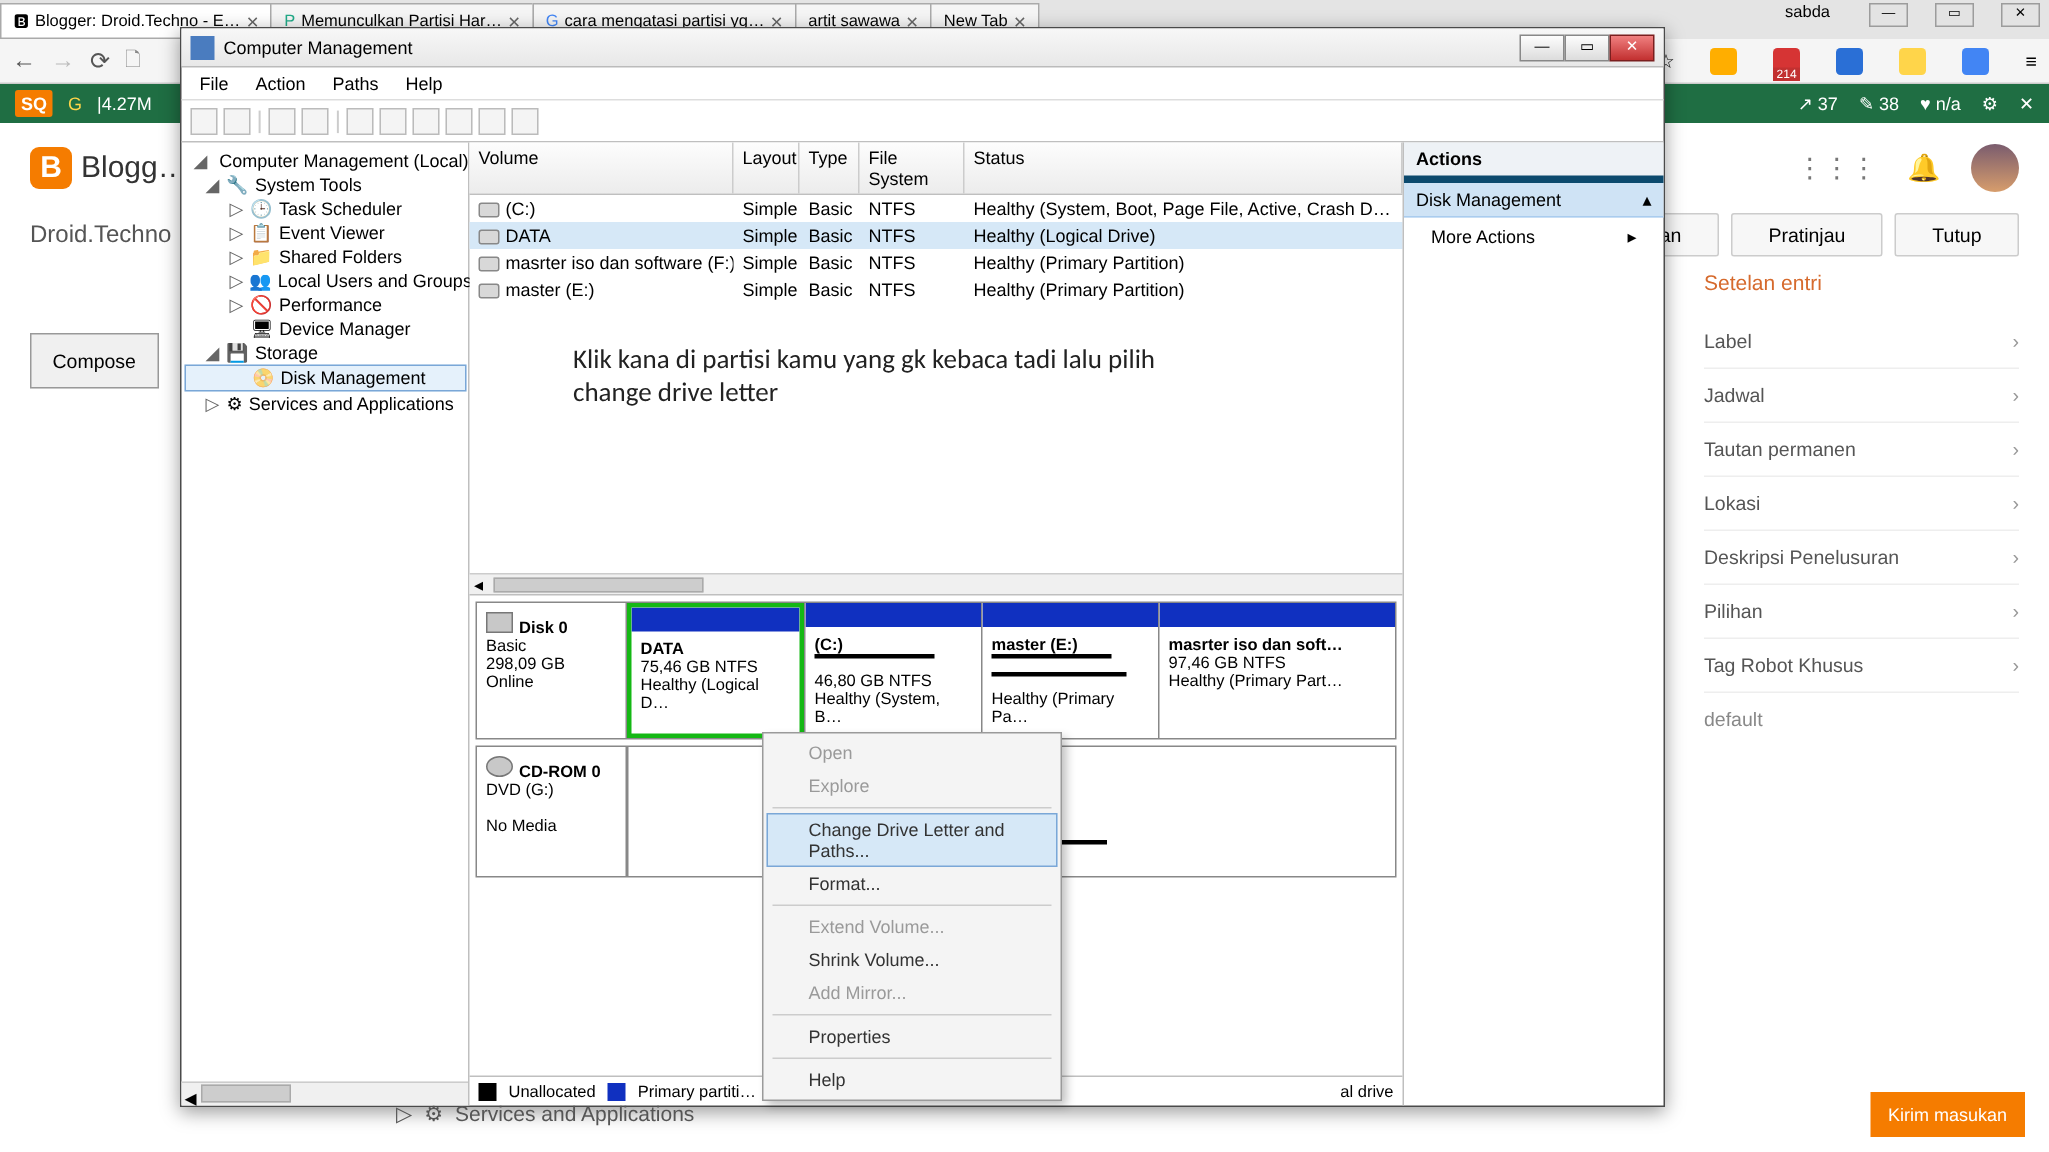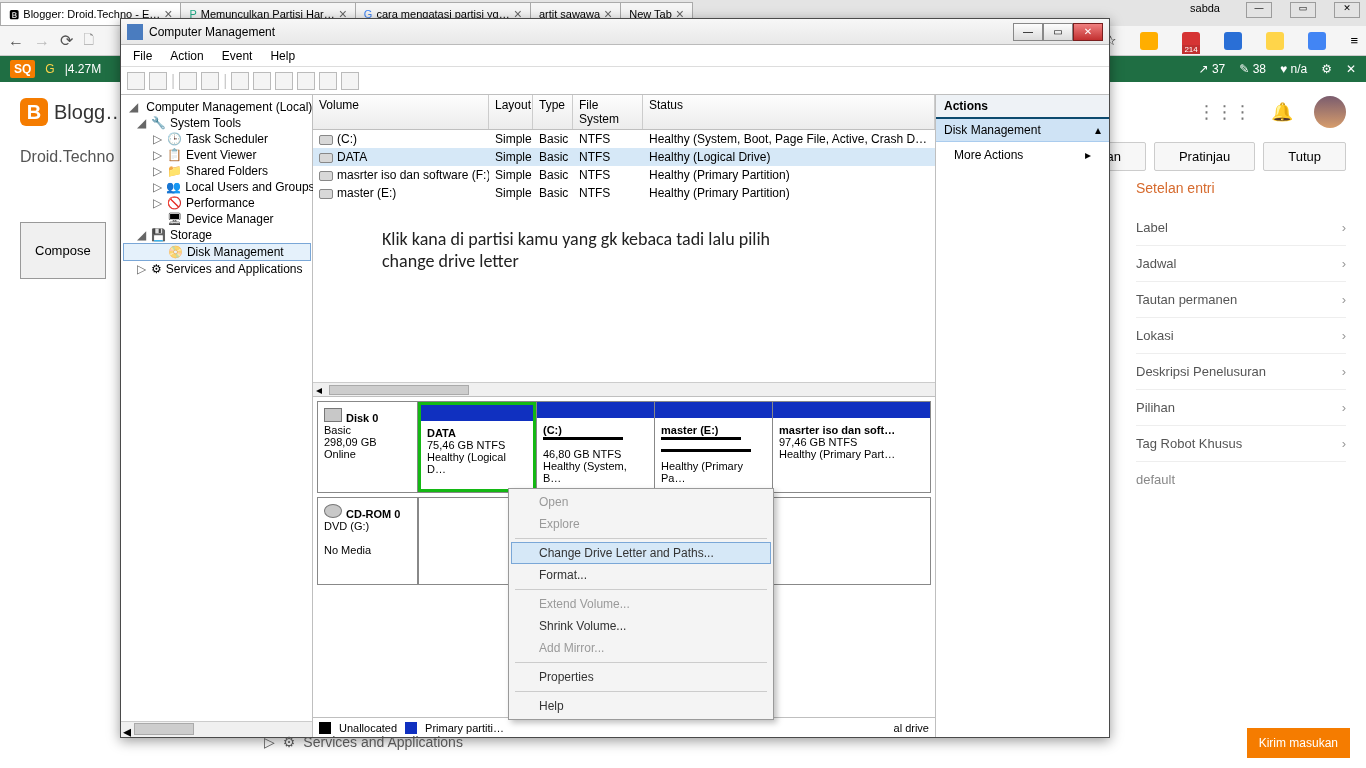--- a/index.html
+++ b/index.html
@@ -26,21 +26,21 @@
 
 .blogger-header { height: 60px; display: flex; align-items: center; padding: 0 20px; gap: 16px; }
 .blogger-logo { font-size: 20px; font-weight: 400; color: #333; }
 .blogger-logo .b { display:inline-block; width:28px; height:28px; background:#f57c00; color:#fff; border-radius:6px; text-align:center; line-height:28px; margin-right:6px; font-weight:bold; }
 .blogger-right { margin-left: auto; display: flex; gap: 20px; align-items: center; }
 .avatar { width: 32px; height: 32px; border-radius: 50%; background: linear-gradient(#7a5c6e,#d79d6c); }
 .blogger-subbar { display:flex; align-items:center; justify-content:space-between; padding:0 20px 10px; }
 .blog-name { font-size: 16px; color: #555; }
 .blogger-buttons { display: flex; gap: 8px; }
 .bbtn { border: 1px solid #ccc; background: #f7f7f7; padding: 6px 24px; font-size: 13px; border-radius: 2px; }
-.compose-btn { border: 1px solid #999; background: #f0f0f0; padding: 20px 14px; font-size: 13px; margin-left:20px; }
+.compose-btn { border: 1px solid #999; background: #f0f0f0; padding: 10px 14px; font-size: 13px; margin-left:20px; }
 
 .post-sidebar { position:absolute; right:0; top:170px; width:250px; padding:10px 20px; font-size:13px; }
 .post-sidebar h3 { color:#d66a2d; font-weight:400; font-size:14px; margin-bottom:14px; }
 .post-sidebar .row { display:flex; justify-content:space-between; padding:10px 0; border-bottom:1px solid #eee; color:#555; }
 .post-sidebar .chev { color:#999; }
 
 .feedback-btn { position:absolute; bottom:10px; right:16px; background:#f57c00; color:#fff; border:none; padding:8px 12px; font-size:12px; }
 
 
 .cm-window { position:absolute; left:120px; top:18px; width:990px; height:720px; background:#fff; border:1px solid #4a4a4a; box-shadow:0 3px 12px rgba(0,0,0,.4); display:flex; flex-direction:column; }
@@ -60,21 +60,21 @@
 .cm-tree { width:192px; border-right:1px solid #bfbfbf; font-size:12px; padding:4px 2px; overflow:hidden; white-space:nowrap; }
 .tree-item { padding:1px 2px 1px 6px; display:flex; align-items:center; gap:4px; }
 .tree-item .expander { width:10px; color:#666; }
 .tree-item .ticon { width:14px; height:14px; }
 .tree-item.l1 { padding-left:14px; }
 .tree-item.l2 { padding-left:30px; }
 .tree-item.selected { background:#e5f1fb; border:1px solid #7aa7d7; }
 
 .cm-main { flex:1; display:flex; flex-direction:column; min-width:0; }
 .cm-actions { width:174px; border-left:1px solid #bfbfbf; font-size:12px; }
-.act-hdr { background:#eef2f6; border-bottom:2px solid #0c4a6e; padding:4px 8px; font-weight:bold; }
+.act-hdr { background:#eef2f6; border-bottom:5px solid #0c4a6e; padding:4px 8px; font-weight:bold; }
 .act-item { background:#cfe3f5; padding:4px 8px; border-bottom:1px solid #aaccee; display:flex; justify-content:space-between; }
 .act-more { padding:6px 18px; }
 
 .vol-list { border-bottom:1px solid #bfbfbf; font-size:12px; }
 .vol-header { display:flex; background:linear-gradient(#fdfdfd,#ececec); border-bottom:1px solid #bfbfbf; }
 .vh { padding:3px 6px; border-right:1px solid #ccc; }
 .vol-row { display:flex; padding:1px 0; }
 .vol-row.sel { background:#d6e8f7; }
 .vc { padding:1px 6px; overflow:hidden; white-space:nowrap; }
 .c-vol{width:176px;} .c-lay{width:44px;} .c-typ{width:40px;} .c-fs{width:70px;} .c-st{flex:1;}
@@ -97,21 +97,21 @@
 .part .hatched { background:repeating-linear-gradient(45deg,#fff,#fff 4px,#d2e4f7 4px,#d2e4f7 8px); position:absolute; top:16px; left:0; right:0; bottom:0; z-index:-1; }
 .strike { display:inline-block; border-top:3px solid #000; width:80px; position:relative; top:-6px; }
 
 .legend { height:20px; border-top:1px solid #bfbfbf; display:flex; align-items:center; gap:8px; padding:0 6px; font-size:11px; }
 .leg-sq { width:12px; height:12px; display:inline-block; }
 
 .tree-hscroll { height:16px; background:#f0f0f0; border-top:1px solid #ccc; display:flex; }
 .tree-hscroll .thumb{height:12px;width:60px;background:#cdcdcd;border:1px solid #aaa;margin:1px;}
 
 
-.ctx-menu { position:absolute; left:508px; top:488px; width:266px; background:#f4f4f4; border:1px solid #9a9a9a; box-shadow:3px 3px 6px rgba(0,0,0,.25); font-size:12px; padding:2px; z-index:50; }
+.ctx-menu { position:absolute; left:508px; top:488px; width:200px; background:#f4f4f4; border:1px solid #9a9a9a; box-shadow:3px 3px 6px rgba(0,0,0,.25); font-size:12px; padding:2px; z-index:50; }
 .ctx-item { padding:4px 14px 4px 28px; color:#333; }
 .ctx-item.disabled { color:#9a9a9a; }
 .ctx-item.hover { background:#d6e8f7; border:1px solid #7aa7d7; padding:3px 13px 3px 27px; }
 .ctx-sep { height:1px; background:#ccc; margin:3px 4px; }
 .underline-mark { position:absolute; height:3px; background:#000; }
 
 .sapps-strip { position:absolute; left:264px; top:734px; font-size:14px; color:#555; display:flex; align-items:center; gap:8px; }
 </style>
 </head>
 <body>
@@ -245,21 +245,21 @@
     <span>Computer Management</span>
     <div class="cm-title-ctrls">
       <div class="cm-tbtn">—</div>
       <div class="cm-tbtn">▭</div>
       <div class="cm-tbtn close">✕</div>
     </div>
   </div>
   <div class="cm-menubar">
     <span>File</span>
     <span>Action</span>
-    <span>Event</span>
+    <span>Paths</span>
     <span>Help</span>
   </div>
   <div class="cm-toolbar">
     <div class="tb-icon"></div>
     <div class="tb-icon"></div>
     <span style="color:#ccc">|</span>
     <div class="tb-icon"></div>
     <div class="tb-icon"></div>
     <span style="color:#ccc">|</span>
     <div class="tb-icon"></div>

